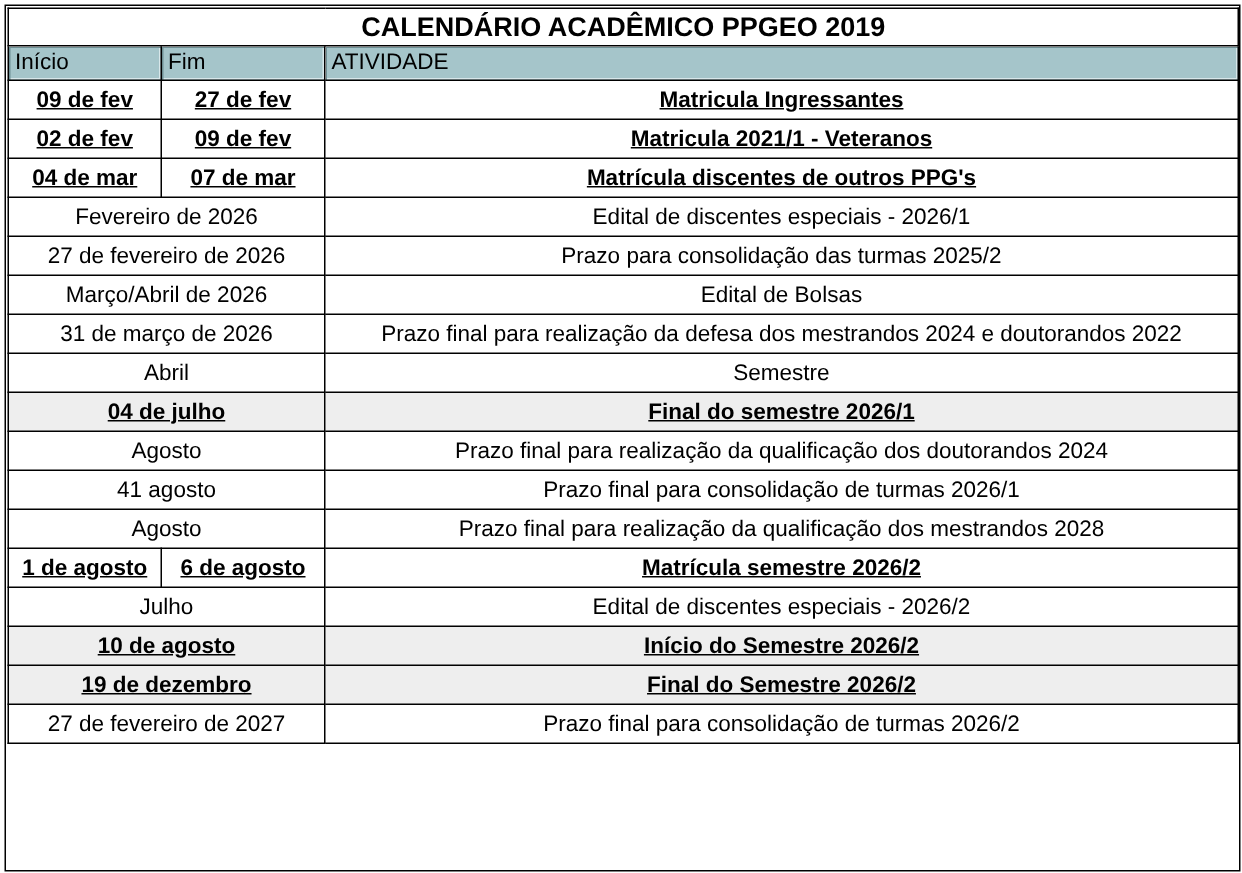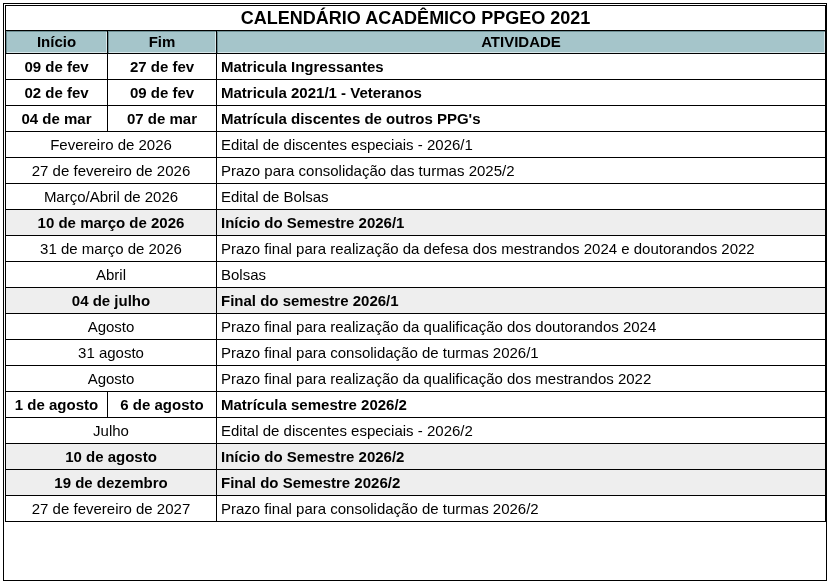--- a/index.html
+++ b/index.html
@@ -25,43 +25,43 @@
     line-height: 18px;
     white-space: nowrap;
     overflow: hidden;
   }
   .title-cell {
     text-align: center; font-weight: bold; font-size: 18px;
     height: 24px; background: #fff;
   }
   .hdr th {
     background: #A5C5CA;
-    font-weight: bold; font-size: 15px; text-align: center;
+    font-weight: normal; font-size: 15px; text-align: left;
     border: 1px solid #000;
     box-shadow: inset 1px 1px 0 #6e8f94, inset -1px -1px 0 #d8e7ea;
     height: 22px;
   }
   .c { text-align: center; }
-  .l { text-align: left; }
-  .b { font-weight: bold; }
+  .l { text-align: center; }
+  .b { font-weight: bold; text-decoration: underline; }
   tr.hl td { background: #EEEEEE; }
 </style>
 </head>
 <body>
 
 <div class="wrap">
   <table>
     <colgroup>
       <col style="width:102px">
       <col style="width:109px">
       <col style="width:609px">
     </colgroup>
     <thead>
       <tr>
-        <td colspan="3" class="title-cell">CALENDÁRIO ACADÊMICO PPGEO 2021</td>
+        <td colspan="3" class="title-cell">CALENDÁRIO ACADÊMICO PPGEO 2019</td>
       </tr>
       <tr class="hdr">
         <th>Início</th>
         <th>Fim</th>
         <th>ATIVIDADE</th>
       </tr>
     </thead>
     <tbody id="rows">
         <tr>
           <td class="c b">09 de fev</td>
@@ -83,47 +83,43 @@
           <td class="l">Edital de discentes especiais - 2026/1</td>
         </tr>
         <tr>
           <td colspan="2" class="c">27 de fevereiro de 2026</td>
           <td class="l">Prazo para consolidação das turmas 2025/2</td>
         </tr>
         <tr>
           <td colspan="2" class="c">Março/Abril de 2026</td>
           <td class="l">Edital de Bolsas</td>
         </tr>
-        <tr class="hl">
-          <td colspan="2" class="c b">10 de março de 2026</td>
-          <td class="l b">Início do Semestre 2026/1</td>
-        </tr>
         <tr>
           <td colspan="2" class="c">31 de março de 2026</td>
           <td class="l">Prazo final para realização da defesa dos mestrandos 2024 e doutorandos 2022</td>
         </tr>
         <tr>
           <td colspan="2" class="c">Abril</td>
-          <td class="l">Bolsas</td>
+          <td class="l">Semestre</td>
         </tr>
         <tr class="hl">
           <td colspan="2" class="c b">04 de julho</td>
           <td class="l b">Final do semestre 2026/1</td>
         </tr>
         <tr>
           <td colspan="2" class="c">Agosto</td>
           <td class="l">Prazo final para realização da qualificação dos doutorandos 2024</td>
         </tr>
         <tr>
-          <td colspan="2" class="c">31 agosto</td>
+          <td colspan="2" class="c">41 agosto</td>
           <td class="l">Prazo final para consolidação de turmas 2026/1</td>
         </tr>
         <tr>
           <td colspan="2" class="c">Agosto</td>
-          <td class="l">Prazo final para realização da qualificação dos mestrandos 2022</td>
+          <td class="l">Prazo final para realização da qualificação dos mestrandos 2028</td>
         </tr>
         <tr>
           <td class="c b">1 de agosto</td>
           <td class="c b">6 de agosto</td>
           <td class="l b">Matrícula semestre 2026/2</td>
         </tr>
         <tr>
           <td colspan="2" class="c">Julho</td>
           <td class="l">Edital de discentes especiais - 2026/2</td>
         </tr>

